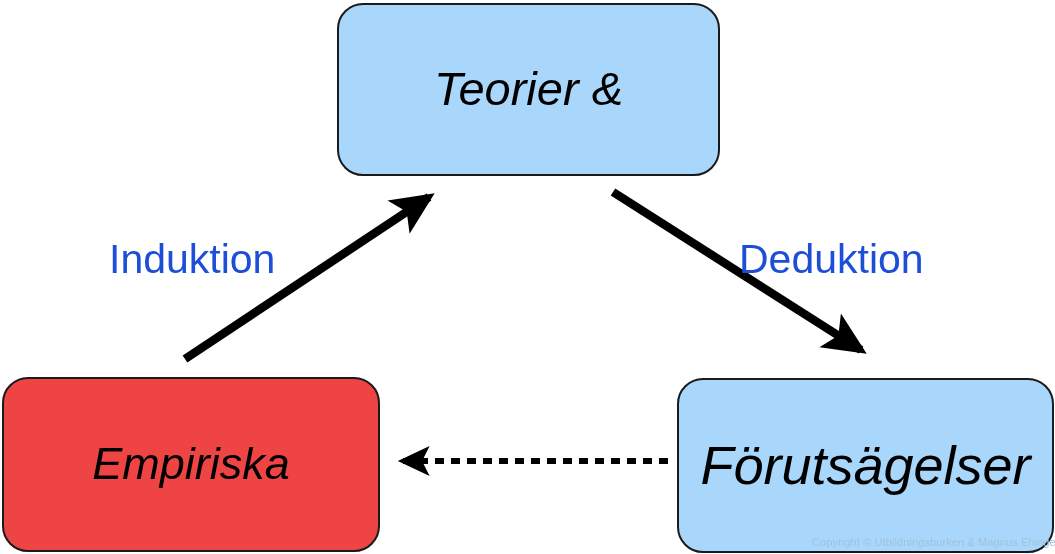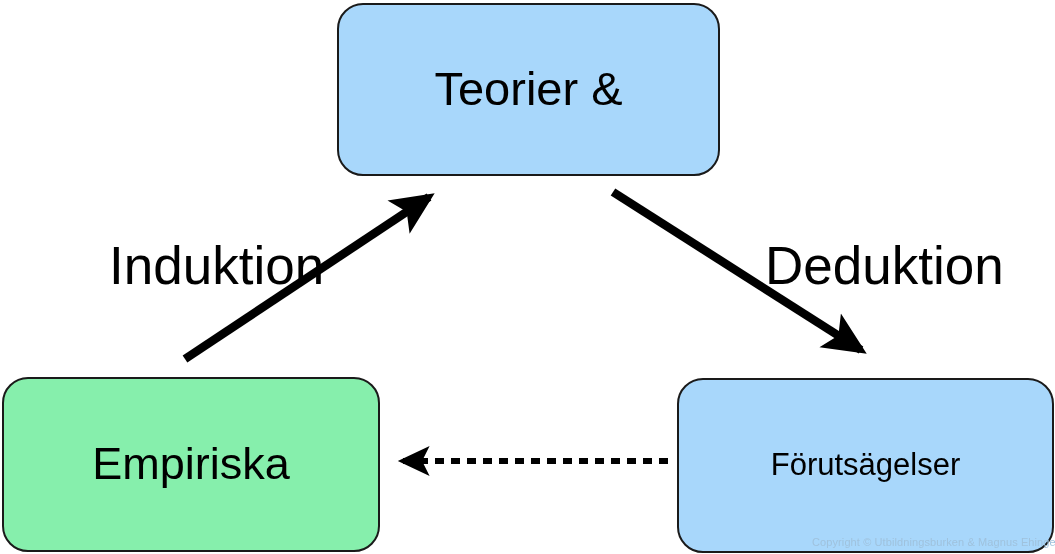--- a/index.html
+++ b/index.html
@@ -26,55 +26,56 @@
     flex-direction: column;
     align-items: center;
     justify-content: center;
     color: #000000;
     line-height: 1.17;
     text-align: center;
     white-space: nowrap;
   }
   .node .line {
     display: block;
+    font-style: italic;
   }
   #node-theories {
     left: 337px;
     top: 3px;
     width: 383px;
     height: 173px;
     font-size: 47px;
   }
   #node-empirical {
     left: 2px;
     top: 377px;
     width: 378px;
     height: 175px;
     font-size: 45px;
   }
   #node-predictions {
     left: 677px;
     top: 378px;
     width: 377px;
     height: 175px;
-    font-size: 31px;
+    font-size: 54px;
   }
   .edge-label {
     position: absolute;
-    font-size: 53px;
-    color: #000000;
+    font-size: 41px;
+    color: #1d4ed8;
     white-space: nowrap;
     line-height: 1;
   }
   #label-induktion {
     left: 109px;
     top: 239px;
   }
   #label-deduktion {
-    left: 765px;
+    left: 739px;
     top: 239px;
   }
   #arrow-layer {
     position: absolute;
     left: 0;
     top: 0;
     width: 1055px;
     height: 554px;
     pointer-events: none;
   }
@@ -107,21 +108,21 @@
 
     <line x1="613" y1="192" x2="861" y2="350" stroke="#000000" stroke-width="8.5" stroke-linecap="butt" marker-end="url(#head-solid)"></line>
 
     <line x1="668" y1="461" x2="402" y2="461" stroke="#000000" stroke-width="6" stroke-linecap="butt" stroke-dasharray="9 7" marker-end="url(#head-dashed)"></line>
   </svg>
 
   <div class="node" id="node-theories" style="background:#a8d7fb;">
     <span class="line">Teorier &amp;</span>
   </div>
 
-  <div class="node" id="node-empirical" style="background:#86efac;gap:8px;">
+  <div class="node" id="node-empirical" style="background:#ef4444;gap:8px;">
     <span class="line">Empiriska</span>
   </div>
 
   <div class="node" id="node-predictions" style="background:#a8d7fb;">
     <span class="line">Förutsägelser</span>
   </div>
 
   <div class="edge-label" id="label-induktion">Induktion</div>
 
   <div class="edge-label" id="label-deduktion">Deduktion</div>

